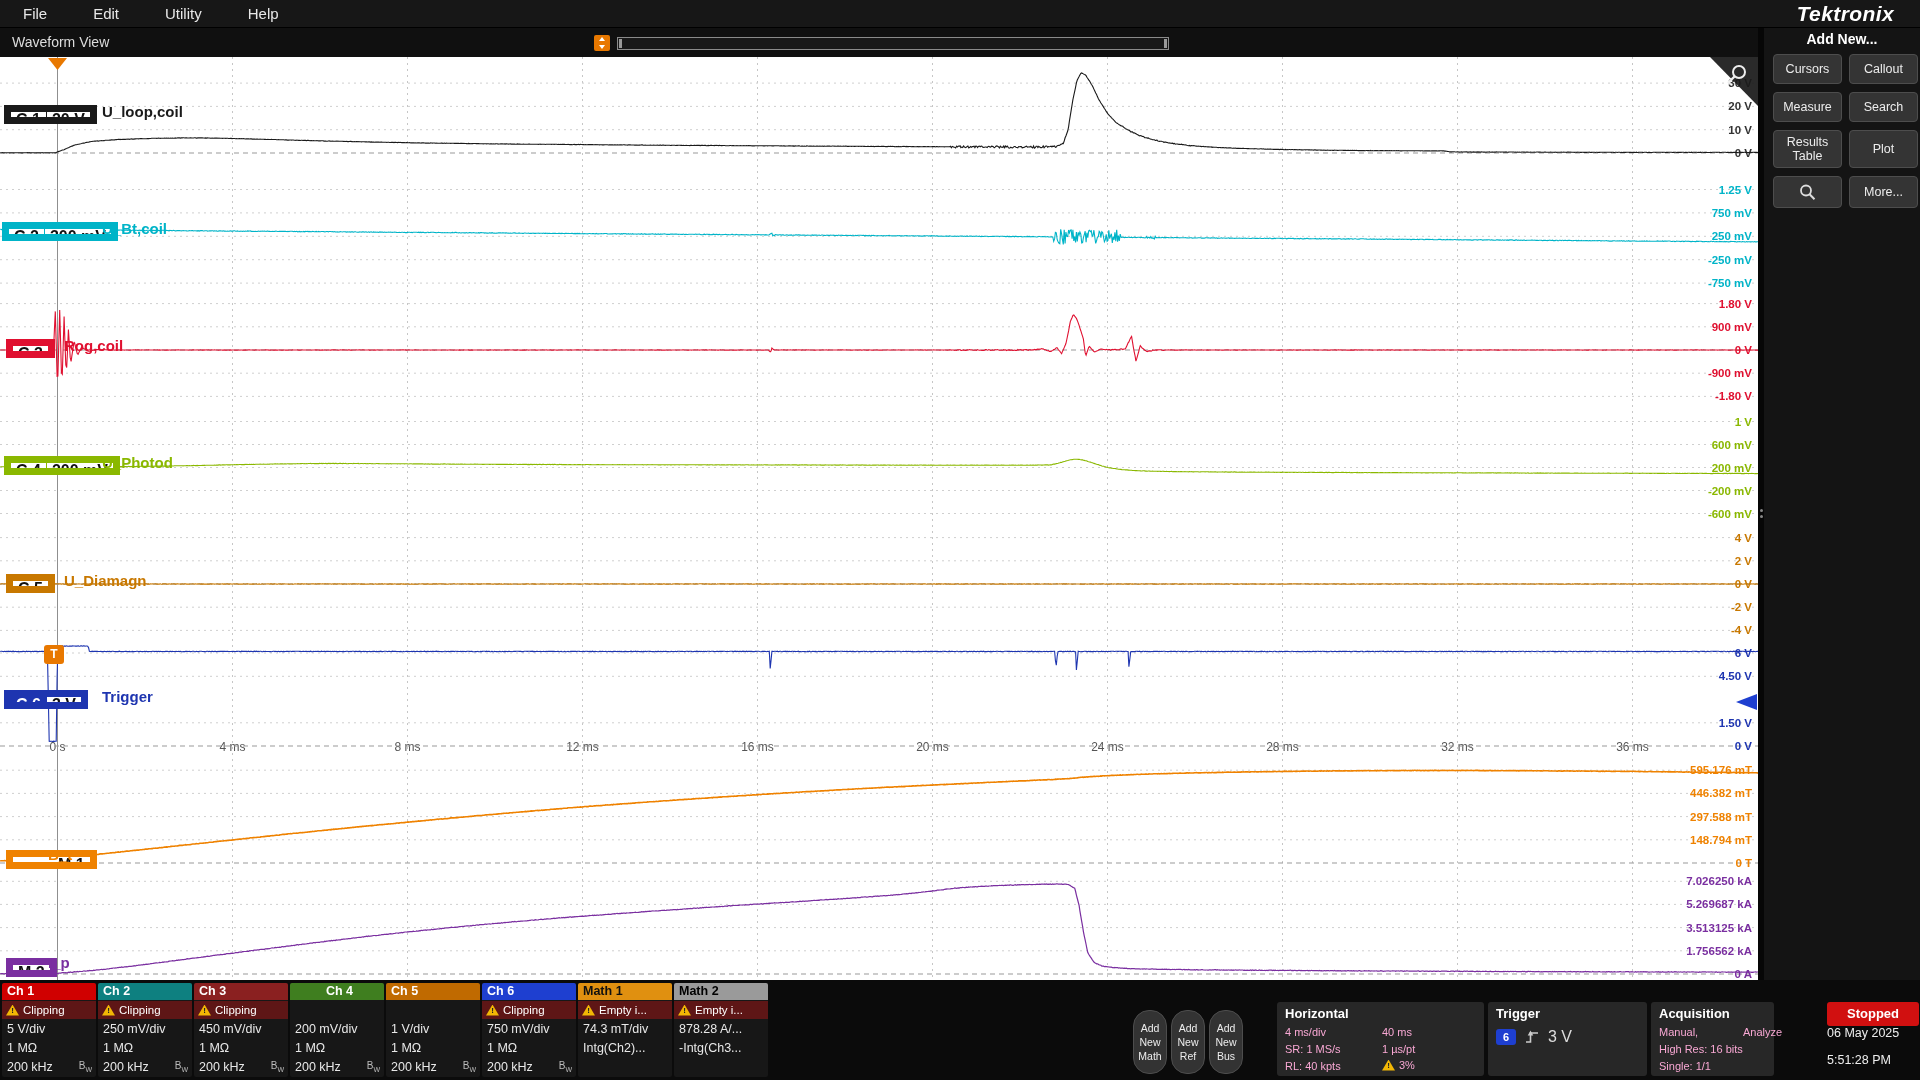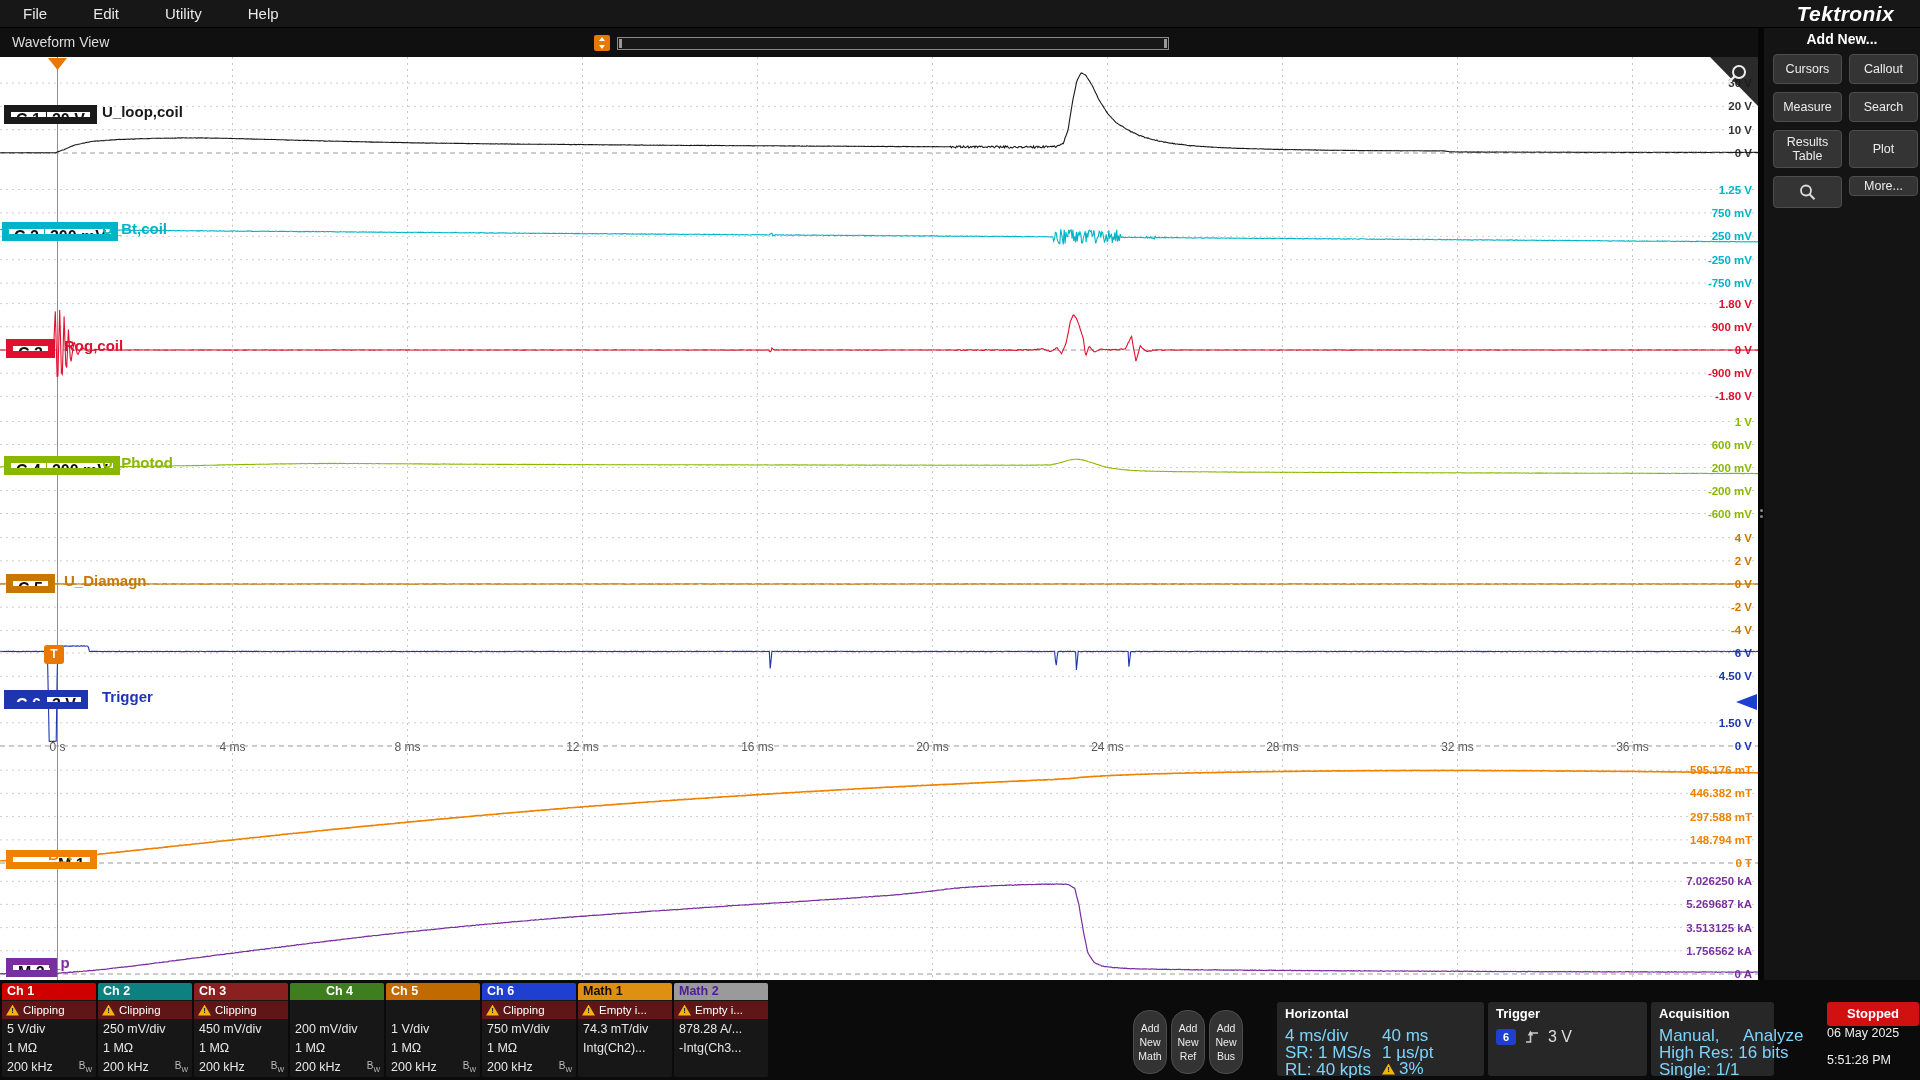--- a/index.html
+++ b/index.html
@@ -52,21 +52,21 @@
   .tile-warn{height:18px;margin-top:1px;background:#5e1616;color:#fff;font-size:11.5px;display:flex;align-items:center;gap:4px;padding-left:4px}
   .tile-warn.empty{background:transparent}
   .tile-row{height:19px;font-size:12.5px;color:#e8e8e8;display:flex;align-items:center;padding-left:5px}
   .bw{margin-left:auto;margin-right:4px;font-size:10px;color:#bbb}
   .bw sub{font-size:7px}
   .warn-tri{width:13px;height:11px;background:#f2b705;clip-path:polygon(50% 0,100% 100%,0 100%);flex:none;position:relative;display:inline-block}
   .warn-tri::after{content:"!";position:absolute;left:0;right:0;top:1px;text-align:center;font-size:8px;font-weight:bold;color:#222;line-height:10px}
   .addnew{position:absolute;top:30px;width:34px;height:64px;background:#333;border:1px solid #4d4d4d;border-radius:16px;color:#ececec;font-size:10.5px;line-height:1.35;text-align:center;display:flex;align-items:center;justify-content:center;padding:1px}
   .panel{position:absolute;top:22px;height:74px;background:#272727;border-radius:3px;color:#ddd}
   .panel-title{font-size:13px;font-weight:bold;color:#fff;padding:4px 0 0 8px}
-  .prow{position:absolute;left:8px;font-size:17px;color:#7dd3fc;white-space:nowrap}
+  .prow{position:absolute;left:8px;font-size:11px;color:#f9a8d4;white-space:nowrap}
   .warn-inline{display:flex;align-items:center;gap:4px}
   #panel-horizontal{left:1277px;width:207px}
   #panel-trigger{left:1488px;width:159px}
   #panel-acquisition{left:1651px;width:123px}
   .trig-row{position:absolute;left:8px;top:26px;display:flex;align-items:center;gap:8px}
   .tsrc{width:20px;height:16px;background:#1e3fd0;border-radius:3px;color:#fff;font-size:11px;font-weight:bold;text-align:center;line-height:16px}
   .stopped{position:absolute;left:1827px;top:22px;width:92px;height:24px;background:#d11010;color:#fff;font-weight:bold;font-size:13px;border-radius:3px;text-align:center;line-height:24px}
   .dt{position:absolute;left:1827px;font-size:12.5px;color:#eee;white-space:nowrap}
 </style>
 </head>
@@ -262,21 +262,21 @@
         <div class="sb-btn" style="height: 30px;">Measure</div>
         <div class="sb-btn" style="height: 30px;">Search</div>
         <div class="sb-btn" style="height: 38px;">Results Table</div>
         <div class="sb-btn" style="height: 38px;">Plot</div>
         <div class="sb-btn" style="height: 32px;">
           <svg width="19" height="19">
             <circle cx="8" cy="7.5" r="5" fill="none" stroke="#ddd" stroke-width="1.8"></circle>
             <line x1="11.6" y1="11.2" x2="16.5" y2="16.2" stroke="#ddd" stroke-width="2"></line>
           </svg>
         </div>
-        <div class="sb-btn" style="height: 20px; text-align: right;">More...</div>
+        <div class="sb-btn" style="height: 32px; text-align: right;">More...</div>
       </div>
   </div>
 
   <div id="bottombar">
 
     <div class="panel" id="panel-horizontal">
       <div class="panel-title">Horizontal</div>
       <span class="prow" style="top:24px">4 ms/div</span>
       <span class="prow" style="top:24px;left:105px">40 ms</span>
       <span class="prow" style="top:41px">SR: 1 MS/s</span>
@@ -353,21 +353,21 @@
         <div class="tile-row">1 MΩ</div>
         <div class="tile-row">200 kHz<span class="bw">B<sub>W</sub></span></div>
       </div>
       <div class="tile" style="left: 578px;">
         <div class="tile-h" style="background:#e09010;color:#101010">Math 1</div>
         <div class="tile-warn"><span class="warn-tri"></span>Empty i...</div>
         <div class="tile-row">74.3 mT/div</div>
         <div class="tile-row">Intg(Ch2)...</div>
       </div>
       <div class="tile" style="left: 674px;">
-        <div class="tile-h" style="background:#9a9a9a;color:#4c1d95">Math 2</div>
+        <div class="tile-h" style="background:#9a9a9a;color:#000000">Math 2</div>
         <div class="tile-warn"><span class="warn-tri"></span>Empty i...</div>
         <div class="tile-row">878.28 A/...</div>
         <div class="tile-row">-Intg(Ch3...</div>
       </div>
       <div class="addnew" style="left: 1133px;">Add New Math</div>
       <div class="addnew" style="left: 1171px;">Add New Ref</div>
       <div class="addnew" style="left: 1209px;">Add New Bus</div>
     </div>
 
 </div>

